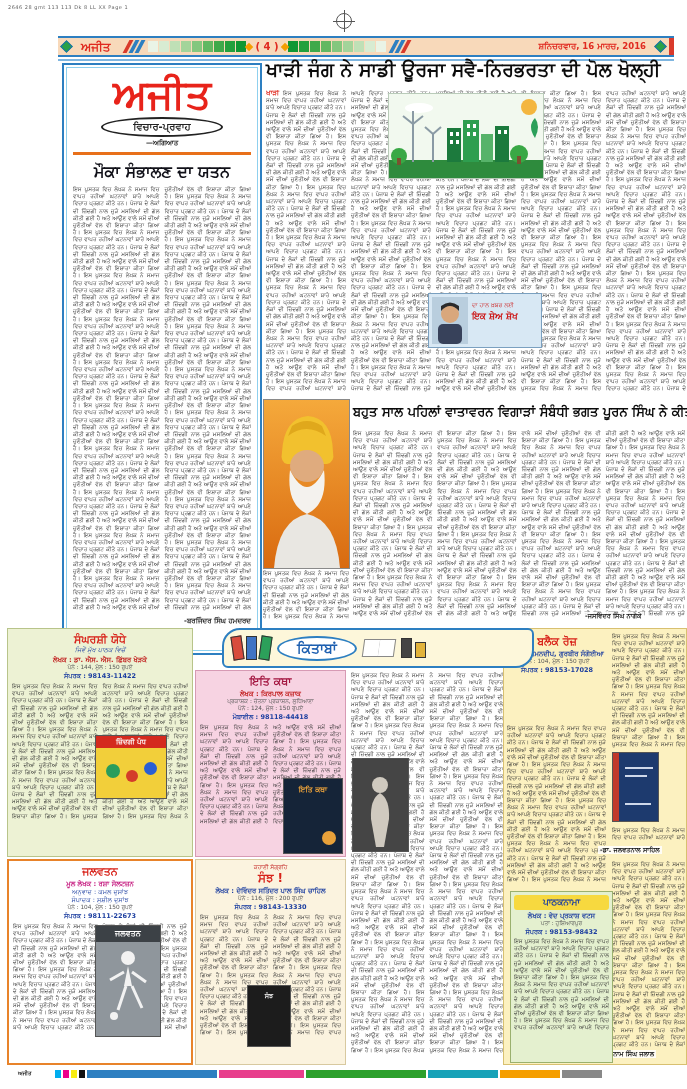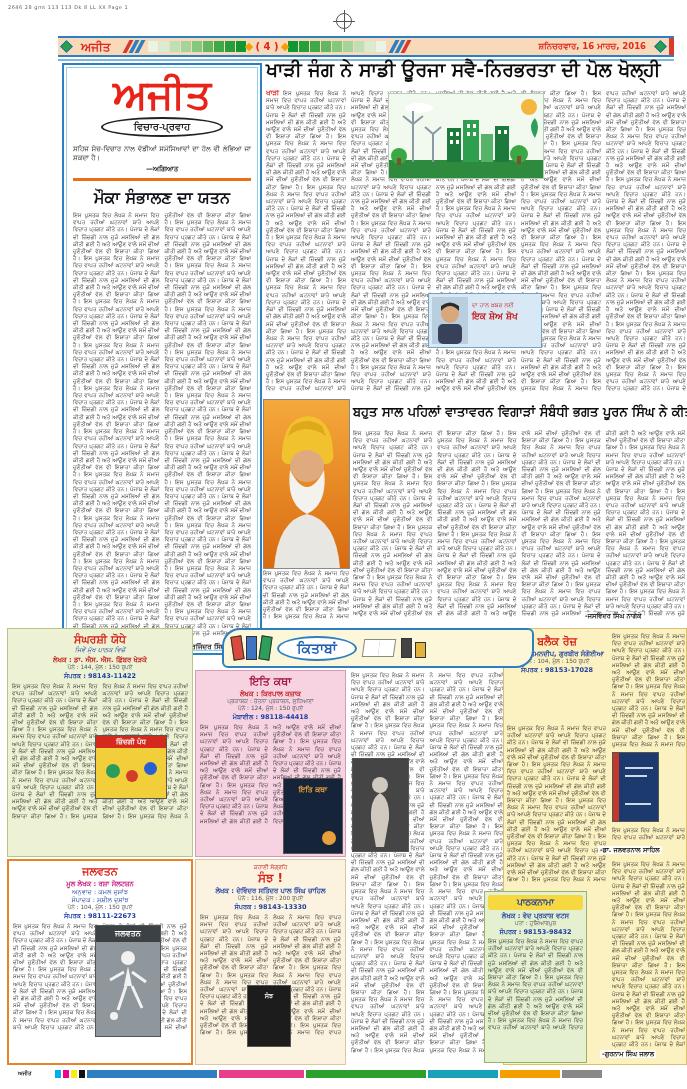--- a/index.html
+++ b/index.html
@@ -27,21 +27,21 @@
   .odot{width:6px;height:6px;background:#f59e00;transform:rotate(45deg);flex:none;}
   .hdate{color:#e02a20;font-weight:bold;font-size:8.5px;margin-left:auto;margin-right:6px;flex:none;}
   .endbar{width:5px;height:100%;background:#d93a2b;flex:none;}
   .hrule{left:58px;top:59px;width:616px;height:2px;background:#7fb6e0;}
   
   .lpanel{left:62px;top:63px;width:200px;height:592px;border:2px solid #2d7fc1;
           box-shadow:inset 0 0 0 2px #fff, inset 0 0 0 3px #8fd0ee;
           box-sizing:border-box;padding:8px 9px;background:#fff;}
   .m-title{color:#e8231a;font-size:40px;line-height:42px;font-weight:bold;text-align:center;}
   .m-oval{width:118px;margin:2px auto 0;border:2px solid #222;border-radius:50%;
-          text-align:center;font-size:10px;font-weight:bold;padding:2px 0;font-family:Liberation Serif, serif;}
+          text-align:center;font-size:10px;font-weight:bold;padding:2px 0;}
   .m-quote{font-size:7px;line-height:9px;text-align:justify;margin-top:8px;}
   .m-attr{text-align:center;font-size:7px;font-weight:bold;margin:2px 0 5px;}
   .m-rule{height:3px;background:#e8701a;}
   .e-head{font-size:16px;font-weight:bold;text-align:center;color:#101018;margin:7px 0 5px;}
   .cols{column-gap:5px;font-size:5.6px;line-height:7.2px;text-align:justify;color:#2a2a2a;overflow:hidden;}
   .e-body{column-count:2;height:428px;}
   .e-byline{text-align:right;font-size:7px;font-weight:bold;margin-top:3px;}
   
   .a1-head{left:266px;top:58px;width:420px;font-size:19px;font-weight:bold;color:#0a0a0a;white-space:nowrap;}
   .a1-body{left:266px;top:90px;width:420px;height:306px;column-count:5;}
@@ -78,21 +78,21 @@
   .banner-oval{border:2px solid #2d7fc1;border-radius:50%;background:#fff;padding:2px 18px;
                color:#1d5fb0;font-weight:bold;font-size:14px;}
   .openbook{width:30px;height:16px;background:linear-gradient(90deg,#fff 48%,#ddd 50%,#fff 52%);
             border:1px solid #888;transform:skewX(-8deg);}
   .pink{left:195px;top:670px;width:151px;height:187px;background:#f7d3e2;border:1px solid #d79ab4;padding:4px;}
   .mid{left:349px;top:670px;width:152px;height:395px;background:#fff;padding:2px;}
   .mid-text{column-count:2;height:388px;}
   .yellow{left:503px;top:628px;width:184px;height:437px;background:#fcf1c0;border:1px solid #d8c070;}
   .sanjh{left:195px;top:859px;width:151px;height:206px;background:#fbf3df;border:1px solid #d8c9a0;padding:4px;}
   .jal{left:7px;top:859px;width:186px;height:206px;background:#fff;border:2px solid #e8832a;padding:4px;}
-  .pathak{left:484px;top:891px;width:103px;height:172px;background:#e4f0cf;border:1px solid #9ab06e;padding:3px;z-index:7;}
+  .pathak{left:510px;top:891px;width:103px;height:172px;background:#e4f0cf;border:1px solid #9ab06e;padding:3px;z-index:7;}
   .pathak-pill{background:#f7d93f;border-radius:3px;color:#1d3fa0;font-weight:bold;font-size:9px;text-align:center;padding:2px 0;}
   
   .cover{box-sizing:border-box;z-index:5;border:1px solid #555;}
   .cv-band{color:#fff;font-weight:bold;text-align:center;}
   .zindagi{left:95px;top:735px;width:72px;height:64px;background:#f2cf3a;}
   .zindagi .cv-band{background:#d42a1e;font-size:7px;padding:2px 0;}
   .blob{position:absolute;border-radius:50%;}
   .iti-cover{left:283px;top:778px;width:60px;height:76px;background:#152438;}
   .iti-cover .cv-band{color:#f2a63a;background:none;font-size:7.5px;margin-top:6px;}
   .mid-cover{left:352px;top:758px;width:57px;height:94px;background:#454545;}
@@ -157,21 +157,20 @@
       </span>
     <span class="hdate">ਸ਼ਨਿਚਰਵਾਰ, 16 ਮਾਰਚ, 2016</span>
     <span class="diamond"></span>
     <span class="endbar"></span>
   </div>
   <div class="abs hrule"></div>
 
   <div class="abs lpanel">
     <div class="m-title">ਅਜੀਤ</div>
     <div class="m-oval">ਵਿਚਾਰ-ਪ੍ਰਵਾਹ</div>
-    <div class="m-quote">ਸਹਿਜ ਸੋਚ-ਵਿਚਾਰ ਨਾਲ ਵੱਡੀਆਂ ਸਮੱਸਿਆਵਾਂ ਦਾ ਹੱਲ ਵੀ ਲੱਭਿਆ ਜਾ ਸਕਦਾ ਹੈ।</div>
     <div class="m-attr">—ਅਗਿਆਤ</div>
     <div class="m-rule"></div>
     <div class="e-head">ਮੌਕਾ ਸੰਭਾਲਣ ਦਾ ਯਤਨ</div>
     <div class="cols e-body">ਇਸ ਪੁਸਤਕ ਵਿਚ ਲੇਖਕ ਨੇ ਸਮਾਜ ਵਿਚ ਵਾਪਰ ਰਹੀਆਂ ਘਟਨਾਵਾਂ ਬਾਰੇ ਆਪਣੇ ਵਿਚਾਰ ਪ੍ਰਗਟ ਕੀਤੇ ਹਨ। ਪੰਜਾਬ ਦੇ ਲੋਕਾਂ ਦੀ ਜ਼ਿੰਦਗੀ ਨਾਲ ਜੁੜੇ ਮਸਲਿਆਂ ਦੀ ਗੱਲ ਕੀਤੀ ਗਈ ਹੈ ਅਤੇ ਆਉਣ ਵਾਲੇ ਸਮੇਂ ਦੀਆਂ ਚੁਣੌਤੀਆਂ ਵੱਲ ਵੀ ਇਸ਼ਾਰਾ ਕੀਤਾ ਗਿਆ ਹੈ। ਇਸ ਪੁਸਤਕ ਵਿਚ ਲੇਖਕ ਨੇ ਸਮਾਜ ਵਿਚ ਵਾਪਰ ਰਹੀਆਂ ਘਟਨਾਵਾਂ ਬਾਰੇ ਆਪਣੇ ਵਿਚਾਰ ਪ੍ਰਗਟ ਕੀਤੇ ਹਨ। ਪੰਜਾਬ ਦੇ ਲੋਕਾਂ ਦੀ ਜ਼ਿੰਦਗੀ ਨਾਲ ਜੁੜੇ ਮਸਲਿਆਂ ਦੀ ਗੱਲ ਕੀਤੀ ਗਈ ਹੈ ਅਤੇ ਆਉਣ ਵਾਲੇ ਸਮੇਂ ਦੀਆਂ ਚੁਣੌਤੀਆਂ ਵੱਲ ਵੀ ਇਸ਼ਾਰਾ ਕੀਤਾ ਗਿਆ ਹੈ। ਇਸ ਪੁਸਤਕ ਵਿਚ ਲੇਖਕ ਨੇ ਸਮਾਜ ਵਿਚ ਵਾਪਰ ਰਹੀਆਂ ਘਟਨਾਵਾਂ ਬਾਰੇ ਆਪਣੇ ਵਿਚਾਰ ਪ੍ਰਗਟ ਕੀਤੇ ਹਨ। ਪੰਜਾਬ ਦੇ ਲੋਕਾਂ ਦੀ ਜ਼ਿੰਦਗੀ ਨਾਲ ਜੁੜੇ ਮਸਲਿਆਂ ਦੀ ਗੱਲ ਕੀਤੀ ਗਈ ਹੈ ਅਤੇ ਆਉਣ ਵਾਲੇ ਸਮੇਂ ਦੀਆਂ ਚੁਣੌਤੀਆਂ ਵੱਲ ਵੀ ਇਸ਼ਾਰਾ ਕੀਤਾ ਗਿਆ ਹੈ। ਇਸ ਪੁਸਤਕ ਵਿਚ ਲੇਖਕ ਨੇ ਸਮਾਜ ਵਿਚ ਵਾਪਰ ਰਹੀਆਂ ਘਟਨਾਵਾਂ ਬਾਰੇ ਆਪਣੇ ਵਿਚਾਰ ਪ੍ਰਗਟ ਕੀਤੇ ਹਨ। ਪੰਜਾਬ ਦੇ ਲੋਕਾਂ ਦੀ ਜ਼ਿੰਦਗੀ ਨਾਲ ਜੁੜੇ ਮਸਲਿਆਂ ਦੀ ਗੱਲ ਕੀਤੀ ਗਈ ਹੈ ਅਤੇ ਆਉਣ ਵਾਲੇ ਸਮੇਂ ਦੀਆਂ ਚੁਣੌਤੀਆਂ ਵੱਲ ਵੀ ਇਸ਼ਾਰਾ ਕੀਤਾ ਗਿਆ ਹੈ। ਇਸ ਪੁਸਤਕ ਵਿਚ ਲੇਖਕ ਨੇ ਸਮਾਜ ਵਿਚ ਵਾਪਰ ਰਹੀਆਂ ਘਟਨਾਵਾਂ ਬਾਰੇ ਆਪਣੇ ਵਿਚਾਰ ਪ੍ਰਗਟ ਕੀਤੇ ਹਨ। ਪੰਜਾਬ ਦੇ ਲੋਕਾਂ ਦੀ ਜ਼ਿੰਦਗੀ ਨਾਲ ਜੁੜੇ ਮਸਲਿਆਂ ਦੀ ਗੱਲ ਕੀਤੀ ਗਈ ਹੈ ਅਤੇ ਆਉਣ ਵਾਲੇ ਸਮੇਂ ਦੀਆਂ ਚੁਣੌਤੀਆਂ ਵੱਲ ਵੀ ਇਸ਼ਾਰਾ ਕੀਤਾ ਗਿਆ ਹੈ। ਇਸ ਪੁਸਤਕ ਵਿਚ ਲੇਖਕ ਨੇ ਸਮਾਜ ਵਿਚ ਵਾਪਰ ਰਹੀਆਂ ਘਟਨਾਵਾਂ ਬਾਰੇ ਆਪਣੇ ਵਿਚਾਰ ਪ੍ਰਗਟ ਕੀਤੇ ਹਨ। ਪੰਜਾਬ ਦੇ ਲੋਕਾਂ ਦੀ ਜ਼ਿੰਦਗੀ ਨਾਲ ਜੁੜੇ ਮਸਲਿਆਂ ਦੀ ਗੱਲ ਕੀਤੀ ਗਈ ਹੈ ਅਤੇ ਆਉਣ ਵਾਲੇ ਸਮੇਂ ਦੀਆਂ ਚੁਣੌਤੀਆਂ ਵੱਲ ਵੀ ਇਸ਼ਾਰਾ ਕੀਤਾ ਗਿਆ ਹੈ। ਇਸ ਪੁਸਤਕ ਵਿਚ ਲੇਖਕ ਨੇ ਸਮਾਜ ਵਿਚ ਵਾਪਰ ਰਹੀਆਂ ਘਟਨਾਵਾਂ ਬਾਰੇ ਆਪਣੇ ਵਿਚਾਰ ਪ੍ਰਗਟ ਕੀਤੇ ਹਨ। ਪੰਜਾਬ ਦੇ ਲੋਕਾਂ ਦੀ ਜ਼ਿੰਦਗੀ ਨਾਲ ਜੁੜੇ ਮਸਲਿਆਂ ਦੀ ਗੱਲ ਕੀਤੀ ਗਈ ਹੈ ਅਤੇ ਆਉਣ ਵਾਲੇ ਸਮੇਂ ਦੀਆਂ ਚੁਣੌਤੀਆਂ ਵੱਲ ਵੀ ਇਸ਼ਾਰਾ ਕੀਤਾ ਗਿਆ ਹੈ। ਇਸ ਪੁਸਤਕ ਵਿਚ ਲੇਖਕ ਨੇ ਸਮਾਜ ਵਿਚ ਵਾਪਰ ਰਹੀਆਂ ਘਟਨਾਵਾਂ ਬਾਰੇ ਆਪਣੇ ਵਿਚਾਰ ਪ੍ਰਗਟ ਕੀਤੇ ਹਨ। ਪੰਜਾਬ ਦੇ ਲੋਕਾਂ ਦੀ ਜ਼ਿੰਦਗੀ ਨਾਲ ਜੁੜੇ ਮਸਲਿਆਂ ਦੀ ਗੱਲ ਕੀਤੀ ਗਈ ਹੈ ਅਤੇ ਆਉਣ ਵਾਲੇ ਸਮੇਂ ਦੀਆਂ ਚੁਣੌਤੀਆਂ ਵੱਲ ਵੀ ਇਸ਼ਾਰਾ ਕੀਤਾ ਗਿਆ ਹੈ। ਇਸ ਪੁਸਤਕ ਵਿਚ ਲੇਖਕ ਨੇ ਸਮਾਜ ਵਿਚ ਵਾਪਰ ਰਹੀਆਂ ਘਟਨਾਵਾਂ ਬਾਰੇ ਆਪਣੇ ਵਿਚਾਰ ਪ੍ਰਗਟ ਕੀਤੇ ਹਨ। ਪੰਜਾਬ ਦੇ ਲੋਕਾਂ ਦੀ ਜ਼ਿੰਦਗੀ ਨਾਲ ਜੁੜੇ ਮਸਲਿਆਂ ਦੀ ਗੱਲ ਕੀਤੀ ਗਈ ਹੈ ਅਤੇ ਆਉਣ ਵਾਲੇ ਸਮੇਂ ਦੀਆਂ ਚੁਣੌਤੀਆਂ ਵੱਲ ਵੀ ਇਸ਼ਾਰਾ ਕੀਤਾ ਗਿਆ ਹੈ। ਇਸ ਪੁਸਤਕ ਵਿਚ ਲੇਖਕ ਨੇ ਸਮਾਜ ਵਿਚ ਵਾਪਰ ਰਹੀਆਂ ਘਟਨਾਵਾਂ ਬਾਰੇ ਆਪਣੇ ਵਿਚਾਰ ਪ੍ਰਗਟ ਕੀਤੇ ਹਨ। ਪੰਜਾਬ ਦੇ ਲੋਕਾਂ ਦੀ ਜ਼ਿੰਦਗੀ ਨਾਲ ਜੁੜੇ ਮਸਲਿਆਂ ਦੀ ਗੱਲ ਕੀਤੀ ਗਈ ਹੈ ਅਤੇ ਆਉਣ ਵਾਲੇ ਸਮੇਂ ਦੀਆਂ ਚੁਣੌਤੀਆਂ ਵੱਲ ਵੀ ਇਸ਼ਾਰਾ ਕੀਤਾ ਗਿਆ ਹੈ। ਇਸ ਪੁਸਤਕ ਵਿਚ ਲੇਖਕ ਨੇ ਸਮਾਜ ਵਿਚ ਵਾਪਰ ਰਹੀਆਂ ਘਟਨਾਵਾਂ ਬਾਰੇ ਆਪਣੇ ਵਿਚਾਰ ਪ੍ਰਗਟ ਕੀਤੇ ਹਨ। ਪੰਜਾਬ ਦੇ ਲੋਕਾਂ ਦੀ ਜ਼ਿੰਦਗੀ ਨਾਲ ਜੁੜੇ ਮਸਲਿਆਂ ਦੀ ਗੱਲ ਕੀਤੀ ਗਈ ਹੈ ਅਤੇ ਆਉਣ ਵਾਲੇ ਸਮੇਂ ਦੀਆਂ ਚੁਣੌਤੀਆਂ ਵੱਲ ਵੀ ਇਸ਼ਾਰਾ ਕੀਤਾ ਗਿਆ ਹੈ। ਇਸ ਪੁਸਤਕ ਵਿਚ ਲੇਖਕ ਨੇ ਸਮਾਜ ਵਿਚ ਵਾਪਰ ਰਹੀਆਂ ਘਟਨਾਵਾਂ ਬਾਰੇ ਆਪਣੇ ਵਿਚਾਰ ਪ੍ਰਗਟ ਕੀਤੇ ਹਨ। ਪੰਜਾਬ ਦੇ ਲੋਕਾਂ ਦੀ ਜ਼ਿੰਦਗੀ ਨਾਲ ਜੁੜੇ ਮਸਲਿਆਂ ਦੀ ਗੱਲ ਕੀਤੀ ਗਈ ਹੈ ਅਤੇ ਆਉਣ ਵਾਲੇ ਸਮੇਂ ਦੀਆਂ ਚੁਣੌਤੀਆਂ ਵੱਲ ਵੀ ਇਸ਼ਾਰਾ ਕੀਤਾ ਗਿਆ ਹੈ। ਇਸ ਪੁਸਤਕ ਵਿਚ ਲੇਖਕ ਨੇ ਸਮਾਜ ਵਿਚ ਵਾਪਰ ਰਹੀਆਂ ਘਟਨਾਵਾਂ ਬਾਰੇ ਆਪਣੇ ਵਿਚਾਰ ਪ੍ਰਗਟ ਕੀਤੇ ਹਨ। ਪੰਜਾਬ ਦੇ ਲੋਕਾਂ ਦੀ ਜ਼ਿੰਦਗੀ ਨਾਲ ਜੁੜੇ ਮਸਲਿਆਂ ਦੀ ਗੱਲ ਕੀਤੀ ਗਈ ਹੈ ਅਤੇ ਆਉਣ ਵਾਲੇ ਸਮੇਂ ਦੀਆਂ ਚੁਣੌਤੀਆਂ ਵੱਲ ਵੀ ਇਸ਼ਾਰਾ ਕੀਤਾ ਗਿਆ ਹੈ। ਇਸ ਪੁਸਤਕ ਵਿਚ ਲੇਖਕ ਨੇ ਸਮਾਜ ਵਿਚ ਵਾਪਰ ਰਹੀਆਂ ਘਟਨਾਵਾਂ ਬਾਰੇ ਆਪਣੇ ਵਿਚਾਰ ਪ੍ਰਗਟ ਕੀਤੇ ਹਨ। ਪੰਜਾਬ ਦੇ ਲੋਕਾਂ ਦੀ ਜ਼ਿੰਦਗੀ ਨਾਲ ਜੁੜੇ ਮਸਲਿਆਂ ਦੀ ਗੱਲ ਕੀਤੀ ਗਈ ਹੈ ਅਤੇ ਆਉਣ ਵਾਲੇ ਸਮੇਂ ਦੀਆਂ ਚੁਣੌਤੀਆਂ ਵੱਲ ਵੀ ਇਸ਼ਾਰਾ ਕੀਤਾ ਗਿਆ ਹੈ। ਇਸ ਪੁਸਤਕ ਵਿਚ ਲੇਖਕ ਨੇ ਸਮਾਜ ਵਿਚ ਵਾਪਰ ਰਹੀਆਂ ਘਟਨਾਵਾਂ ਬਾਰੇ ਆਪਣੇ ਵਿਚਾਰ ਪ੍ਰਗਟ ਕੀਤੇ ਹਨ। ਪੰਜਾਬ ਦੇ ਲੋਕਾਂ ਦੀ ਜ਼ਿੰਦਗੀ ਨਾਲ ਜੁੜੇ ਮਸਲਿਆਂ ਦੀ ਗੱਲ ਕੀਤੀ ਗਈ ਹੈ ਅਤੇ ਆਉਣ ਵਾਲੇ ਸਮੇਂ ਦੀਆਂ ਚੁਣੌਤੀਆਂ ਵੱਲ ਵੀ ਇਸ਼ਾਰਾ ਕੀਤਾ ਗਿਆ ਹੈ। ਇਸ ਪੁਸਤਕ ਵਿਚ ਲੇਖਕ ਨੇ ਸਮਾਜ ਵਿਚ ਵਾਪਰ ਰਹੀਆਂ ਘਟਨਾਵਾਂ ਬਾਰੇ ਆਪਣੇ ਵਿਚਾਰ ਪ੍ਰਗਟ ਕੀਤੇ ਹਨ। ਪੰਜਾਬ ਦੇ ਲੋਕਾਂ ਦੀ ਜ਼ਿੰਦਗੀ ਨਾਲ ਜੁੜੇ ਮਸਲਿਆਂ ਦੀ ਗੱਲ ਕੀਤੀ ਗਈ ਹੈ ਅਤੇ ਆਉਣ ਵਾਲੇ ਸਮੇਂ ਦੀਆਂ ਚੁਣੌਤੀਆਂ ਵੱਲ ਵੀ ਇਸ਼ਾਰਾ ਕੀਤਾ ਗਿਆ ਹੈ। ਇਸ ਪੁਸਤਕ ਵਿਚ ਲੇਖਕ ਨੇ ਸਮਾਜ ਵਿਚ ਵਾਪਰ ਰਹੀਆਂ ਘਟਨਾਵਾਂ ਬਾਰੇ ਆਪਣੇ ਵਿਚਾਰ ਪ੍ਰਗਟ ਕੀਤੇ ਹਨ। ਪੰਜਾਬ ਦੇ ਲੋਕਾਂ ਦੀ ਜ਼ਿੰਦਗੀ ਨਾਲ ਜੁੜੇ ਮਸਲਿਆਂ ਦੀ ਗੱਲ ਕੀਤੀ ਗਈ ਹੈ ਅਤੇ ਆਉਣ ਵਾਲੇ ਸਮੇਂ ਦੀਆਂ ਚੁਣੌਤੀਆਂ ਵੱਲ ਵੀ ਇਸ਼ਾਰਾ ਕੀਤਾ ਗਿਆ ਹੈ। ਇਸ ਪੁਸਤਕ ਵਿਚ ਲੇਖਕ ਨੇ ਸਮਾਜ ਵਿਚ ਵਾਪਰ ਰਹੀਆਂ ਘਟਨਾਵਾਂ ਬਾਰੇ ਆਪਣੇ ਵਿਚਾਰ ਪ੍ਰਗਟ ਕੀਤੇ ਹਨ। ਪੰਜਾਬ ਦੇ ਲੋਕਾਂ ਦੀ ਜ਼ਿੰਦਗੀ ਨਾਲ ਜੁੜੇ ਮਸਲਿਆਂ ਦੀ ਗੱਲ ਕੀਤੀ ਗਈ ਹੈ ਅਤੇ ਆਉਣ ਵਾਲੇ ਸਮੇਂ ਦੀਆਂ ਚੁਣੌਤੀਆਂ ਵੱਲ ਵੀ ਇਸ਼ਾਰਾ ਕੀਤਾ ਗਿਆ ਹੈ। ਇਸ ਪੁਸਤਕ ਵਿਚ ਲੇਖਕ ਨੇ ਸਮਾਜ ਵਿਚ ਵਾਪਰ ਰਹੀਆਂ ਘਟਨਾਵਾਂ ਬਾਰੇ ਆਪਣੇ ਵਿਚਾਰ ਪ੍ਰਗਟ ਕੀਤੇ ਹਨ। ਪੰਜਾਬ ਦੇ ਲੋਕਾਂ ਦੀ ਜ਼ਿੰਦਗੀ ਨਾਲ ਜੁੜੇ ਮਸਲਿਆਂ ਦੀ ਗੱਲ ਕੀਤੀ ਗਈ ਹੈ ਅਤੇ ਆਉਣ ਵਾਲੇ ਸਮੇਂ ਦੀਆਂ ਚੁਣੌਤੀਆਂ ਵੱਲ ਵੀ ਇਸ਼ਾਰਾ ਕੀਤਾ ਗਿਆ ਹੈ। ਇਸ ਪੁਸਤਕ ਵਿਚ ਲੇਖਕ ਨੇ ਸਮਾਜ ਵਿਚ ਵਾਪਰ ਰਹੀਆਂ ਘਟਨਾਵਾਂ ਬਾਰੇ ਆਪਣੇ ਵਿਚਾਰ ਪ੍ਰਗਟ ਕੀਤੇ ਹਨ। ਪੰਜਾਬ ਦੇ ਲੋਕਾਂ ਦੀ ਜ਼ਿੰਦਗੀ ਨਾਲ ਜੁੜੇ ਮਸਲਿਆਂ ਦੀ ਗੱਲ ਕੀਤੀ ਗਈ ਹੈ ਅਤੇ ਆਉਣ ਵਾਲੇ ਸਮੇਂ ਦੀਆਂ ਚੁਣੌਤੀਆਂ ਵੱਲ ਵੀ ਇਸ਼ਾਰਾ ਕੀਤਾ ਗਿਆ ਹੈ। ਇਸ ਪੁਸਤਕ ਵਿਚ ਲੇਖਕ ਨੇ ਸਮਾਜ ਵਿਚ ਵਾਪਰ ਰਹੀਆਂ ਘਟਨਾਵਾਂ ਬਾਰੇ ਆਪਣੇ ਵਿਚਾਰ ਪ੍ਰਗਟ ਕੀਤੇ ਹਨ। ਪੰਜਾਬ ਦੇ ਲੋਕਾਂ ਦੀ ਜ਼ਿੰਦਗੀ ਨਾਲ ਜੁੜੇ ਮਸਲਿਆਂ ਦੀ ਗੱਲ ਕੀਤੀ ਗਈ ਹੈ ਅਤੇ ਆਉਣ ਵਾਲੇ ਸਮੇਂ ਦੀਆਂ ਚੁਣੌਤੀਆਂ ਵੱਲ ਵੀ ਇਸ਼ਾਰਾ ਕੀਤਾ ਗਿਆ ਹੈ। ਇਸ ਪੁਸਤਕ ਵਿਚ ਲੇਖਕ ਨੇ ਸਮਾਜ ਵਿਚ ਵਾਪਰ ਰਹੀਆਂ ਘਟਨਾਵਾਂ ਬਾਰੇ ਆਪਣੇ ਵਿਚਾਰ ਪ੍ਰਗਟ ਕੀਤੇ ਹਨ। ਪੰਜਾਬ ਦੇ ਲੋਕਾਂ ਦੀ ਜ਼ਿੰਦਗੀ ਨਾਲ ਜੁੜੇ ਮਸਲਿਆਂ ਦੀ ਗੱਲ ਕੀਤੀ ਗਈ ਹੈ ਅਤੇ ਆਉਣ ਵਾਲੇ ਸਮੇਂ ਦੀਆਂ ਚੁਣੌਤੀਆਂ ਵੱਲ ਵੀ ਇਸ਼ਾਰਾ ਕੀਤਾ ਗਿਆ ਹੈ। ਇਸ ਪੁਸਤਕ ਵਿਚ ਲੇਖਕ ਨੇ ਸਮਾਜ ਵਿਚ ਵਾਪਰ ਰਹੀਆਂ ਘਟਨਾਵਾਂ ਬਾਰੇ ਆਪਣੇ ਵਿਚਾਰ ਪ੍ਰਗਟ ਕੀਤੇ ਹਨ। ਪੰਜਾਬ ਦੇ ਲੋਕਾਂ ਦੀ ਜ਼ਿੰਦਗੀ ਨਾਲ ਜੁੜੇ ਮਸਲਿਆਂ ਦੀ ਗੱਲ ਕੀਤੀ ਗਈ ਹੈ ਅਤੇ ਆਉਣ ਵਾਲੇ ਸਮੇਂ ਦੀਆਂ ਚੁਣੌਤੀਆਂ ਵੱਲ ਵੀ ਇਸ਼ਾਰਾ ਕੀਤਾ ਗਿਆ ਹੈ। ਇਸ ਪੁਸਤਕ ਵਿਚ ਲੇਖਕ ਨੇ ਸਮਾਜ ਵਿਚ ਵਾਪਰ ਰਹੀਆਂ ਘਟਨਾਵਾਂ ਬਾਰੇ ਆਪਣੇ ਵਿਚਾਰ ਪ੍ਰਗਟ ਕੀਤੇ ਹਨ। ਪੰਜਾਬ ਦੇ ਲੋਕਾਂ ਦੀ ਜ਼ਿੰਦਗੀ ਨਾਲ ਜੁੜੇ ਮਸਲਿਆਂ ਦੀ ਗੱਲ ਕੀਤੀ ਗਈ ਹੈ ਅਤੇ ਆਉਣ ਵਾਲੇ ਸਮੇਂ ਦੀਆਂ ਚੁਣੌਤੀਆਂ ਵੱਲ ਵੀ ਇਸ਼ਾਰਾ ਕੀਤਾ ਗਿਆ ਹੈ। ਇਸ ਪੁਸਤਕ ਵਿਚ ਲੇਖਕ ਨੇ ਸਮਾਜ ਵਿਚ ਵਾਪਰ ਰਹੀਆਂ ਘਟਨਾਵਾਂ ਬਾਰੇ ਆਪਣੇ ਵਿਚਾਰ ਪ੍ਰਗਟ ਕੀਤੇ ਹਨ। ਪੰਜਾਬ ਦੇ ਲੋਕਾਂ ਦੀ ਜ਼ਿੰਦਗੀ ਨਾਲ ਜੁੜੇ ਮਸਲਿਆਂ ਦੀ ਗੱਲ ਕੀਤੀ ਗਈ ਹੈ ਅਤੇ ਆਉਣ ਵਾਲੇ ਸਮੇਂ ਦੀਆਂ ਚੁਣੌਤੀਆਂ ਵੱਲ ਵੀ ਇਸ਼ਾਰਾ ਕੀਤਾ ਗਿਆ ਹੈ। ਇਸ ਪੁਸਤਕ ਵਿਚ ਲੇਖਕ ਨੇ ਸਮਾਜ ਵਿਚ ਵਾਪਰ ਰਹੀਆਂ ਘਟਨਾਵਾਂ ਬਾਰੇ ਆਪਣੇ ਵਿਚਾਰ ਪ੍ਰਗਟ ਕੀਤੇ ਹਨ। ਪੰਜਾਬ ਦੇ ਲੋਕਾਂ ਦੀ ਜ਼ਿੰਦਗੀ ਨਾਲ ਜੁੜੇ ਮਸਲਿਆਂ ਦੀ ਗੱਲ ਕੀਤੀ ਗਈ ਹੈ ਅਤੇ ਆਉਣ ਵਾਲੇ ਸਮੇਂ ਦੀਆਂ ਚੁਣੌਤੀਆਂ ਵੱਲ ਵੀ ਇਸ਼ਾਰਾ ਕੀਤਾ ਗਿਆ ਹੈ। </div>
     <div class="e-byline">-ਬਰਜਿੰਦਰ ਸਿੰਘ ਹਮਦਰਦ</div>
   </div>
 
   <div class="abs a1-head">ਖਾੜੀ ਜੰਗ ਨੇ ਸਾਡੀ ਊਰਜਾ ਸਵੈ-ਨਿਰਭਰਤਾ ਦੀ ਪੋਲ ਖੋਲ੍ਹੀ</div>
   <div class="abs cols a1-body">
     <span class="lead-red">ਖਾੜੀ</span>

